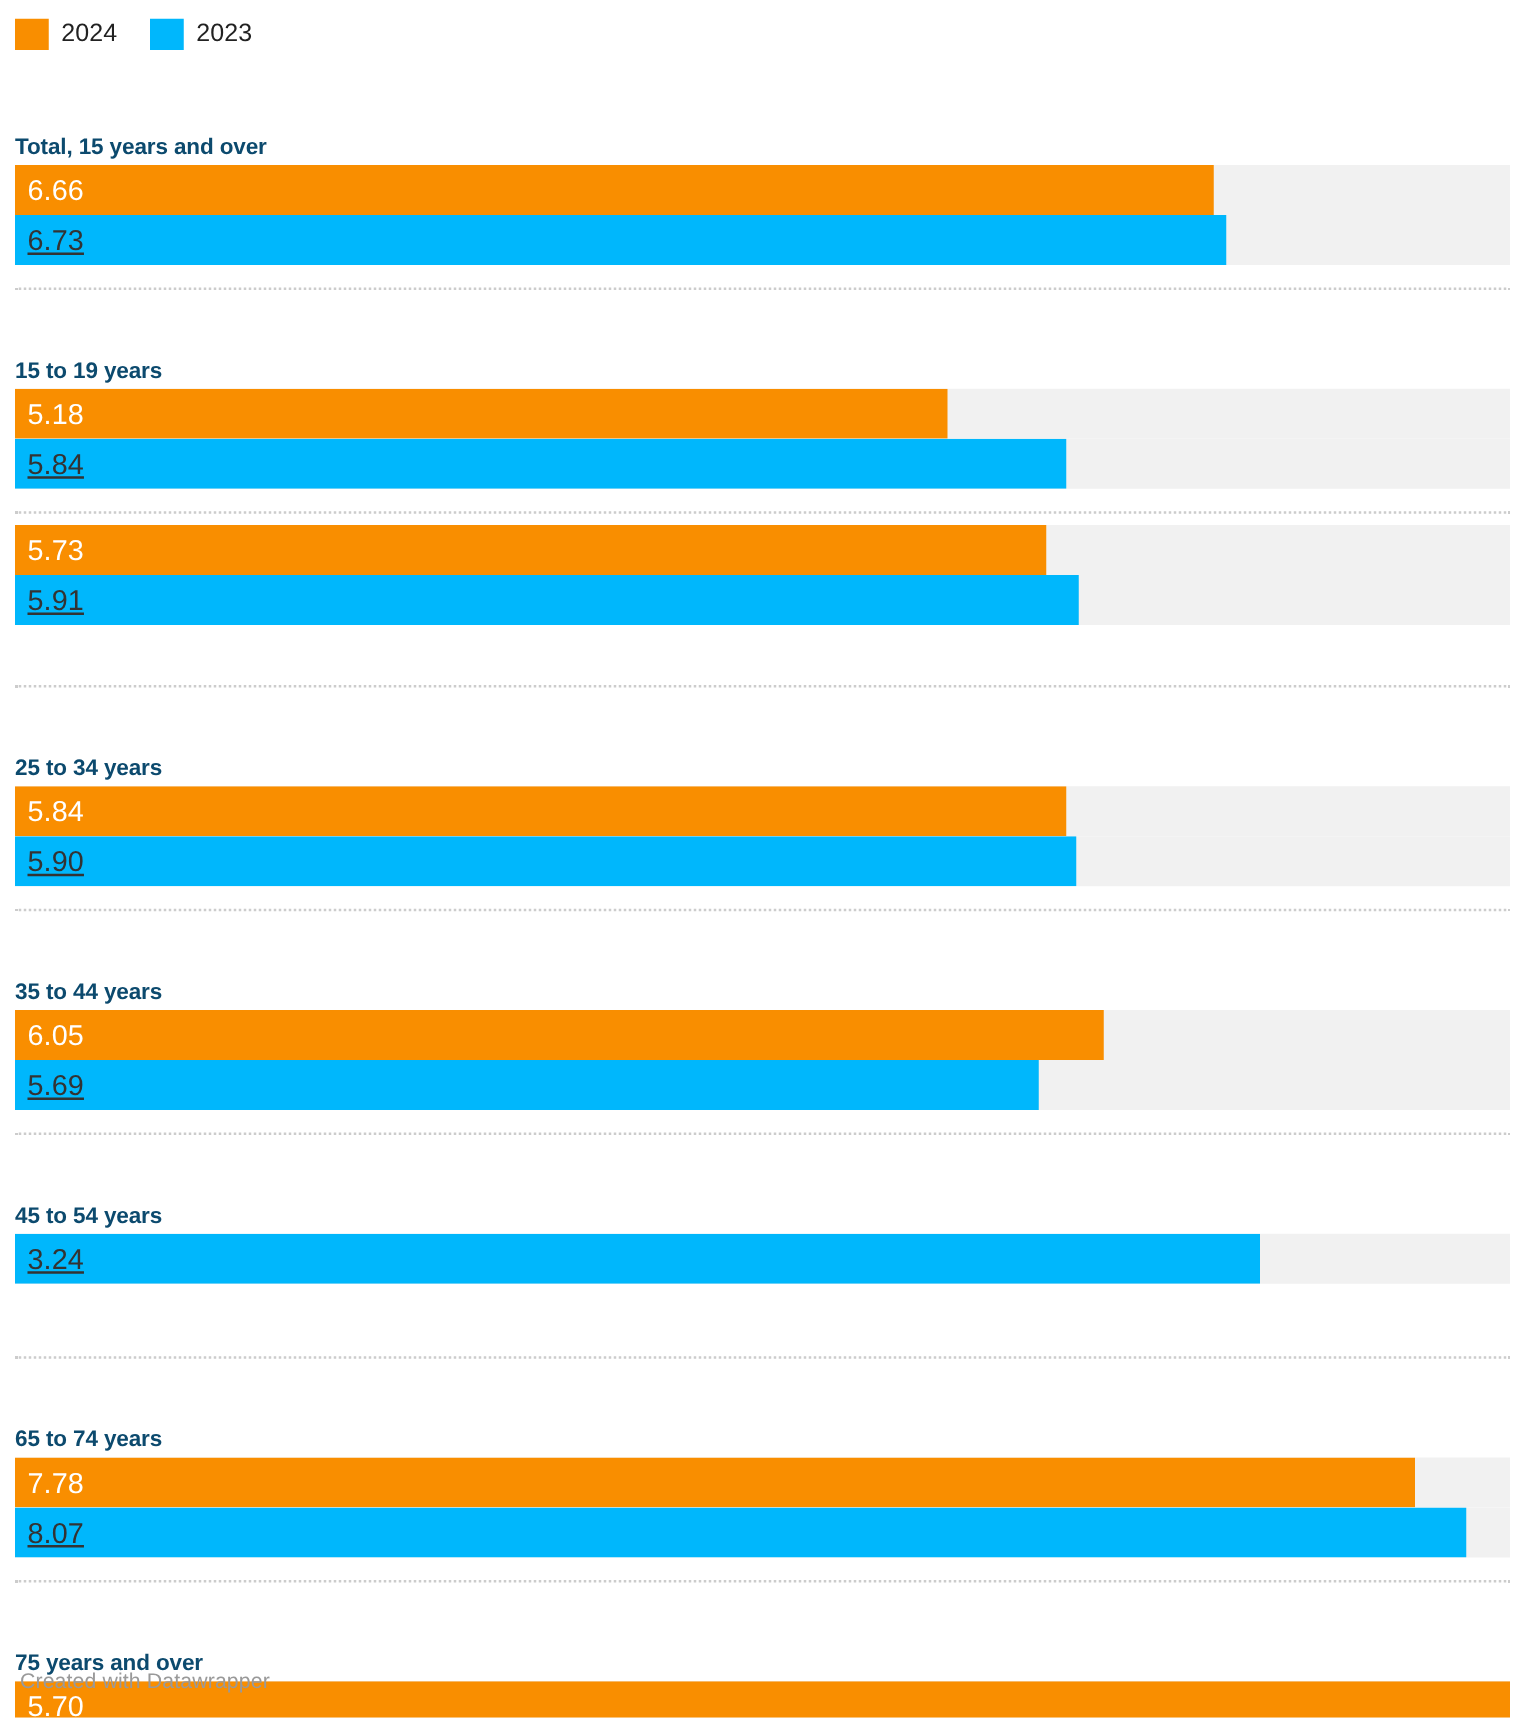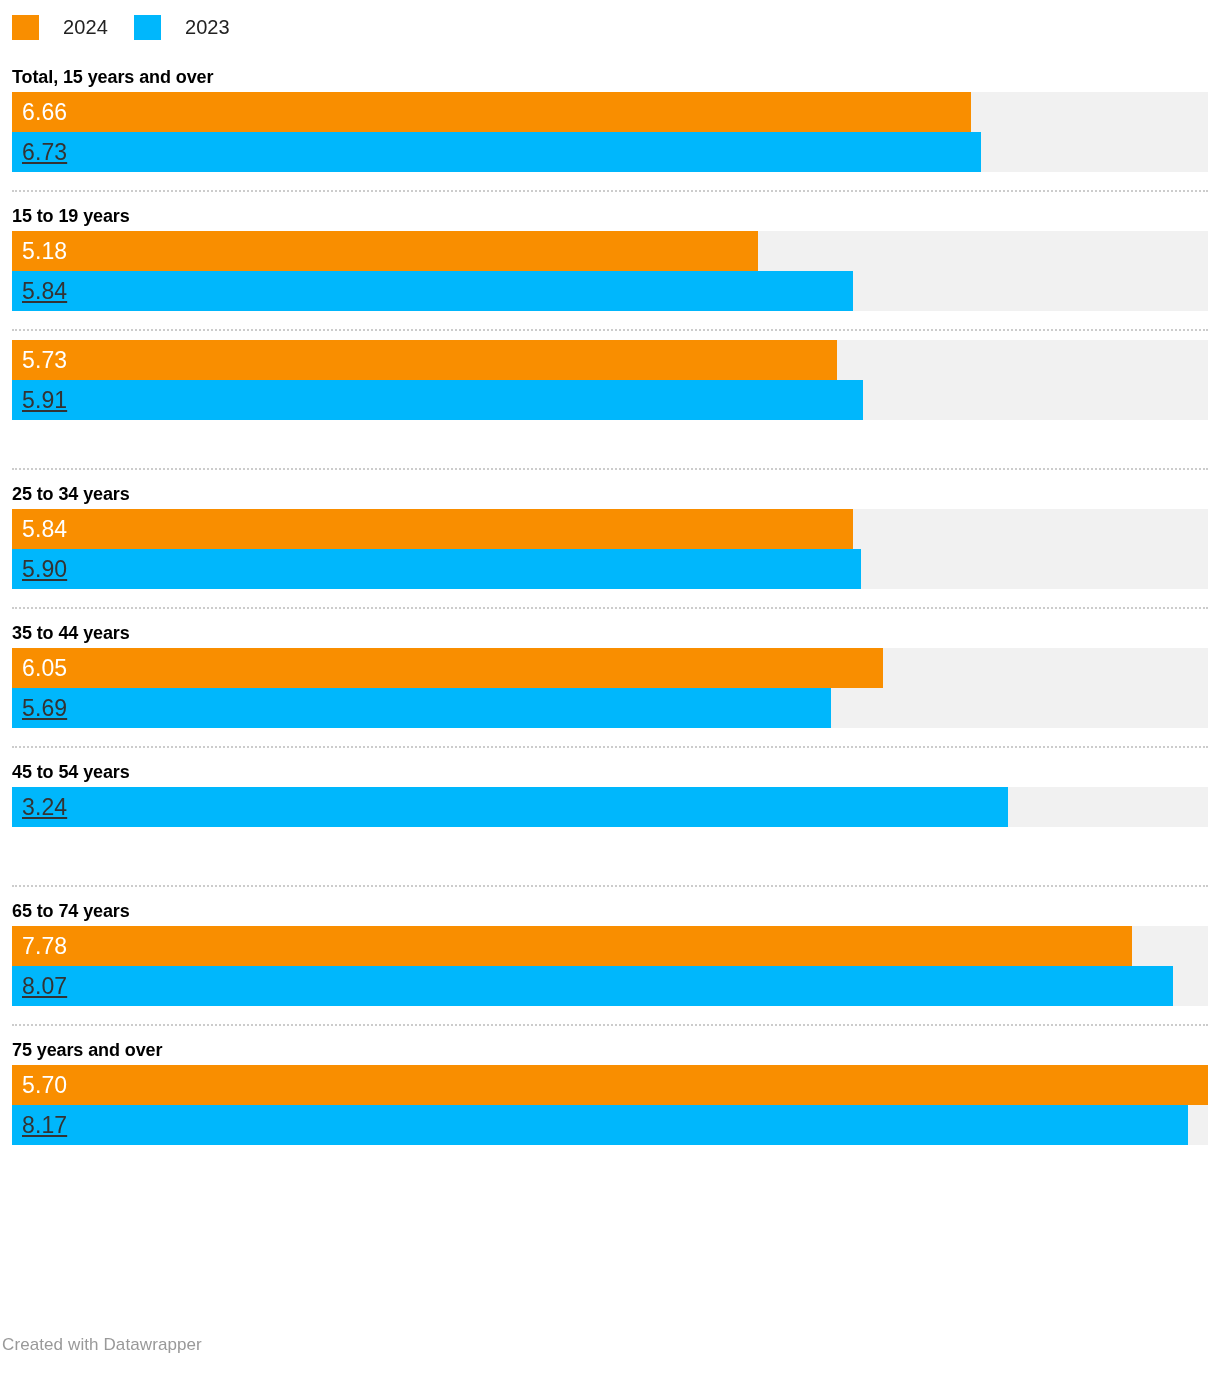--- a/index.html
+++ b/index.html
@@ -30,21 +30,21 @@
     left: 12px;
     top: 14px;
     display: flex;
     align-items: center;
     gap: 26px;
     height: 26px;
   }
   .legend-item {
     display: flex;
     align-items: center;
-    gap: 24px;
+    gap: 10px;
   }
   .legend-swatch {
     width: 27px;
     height: 25px;
     display: block;
     flex: 0 0 auto;
   }
   .legend-label {
     font-size: 20px;
     line-height: 20px;
@@ -61,26 +61,27 @@
   }
   .group {
     position: relative;
     padding: 0 12px;
     box-sizing: border-box;
     height: 139px;
   }
   .group-label {
     font-size: 18px;
     font-weight: bold;
-    color: #000000;
+    color: #0c4a6e;
     line-height: 18px;
     height: 30px;
     display: flex;
     align-items: center;
     letter-spacing: -0.1px;
+    margin-top: 40px;
   }
   .bars {
     position: relative;
     width: 100%;
     height: 80px;
   }
   .bar-track {
     position: relative;
     width: 100%;
     height: 40px;
@@ -118,21 +119,21 @@
     right: 12px;
     bottom: 8px;
     height: 1px;
     border-top: 2px dotted #cccccc;
   }
   .group:last-child .group-divider { display: none; }
 
   
   .footer {
     position: absolute;
-    left: 2px;
+    left: 16px;
     top: 1336px;
     font-size: 17px;
     line-height: 17px;
     color: #999999;
     letter-spacing: 0.1px;
   }
 </style>
 </head>
 <body>
 

